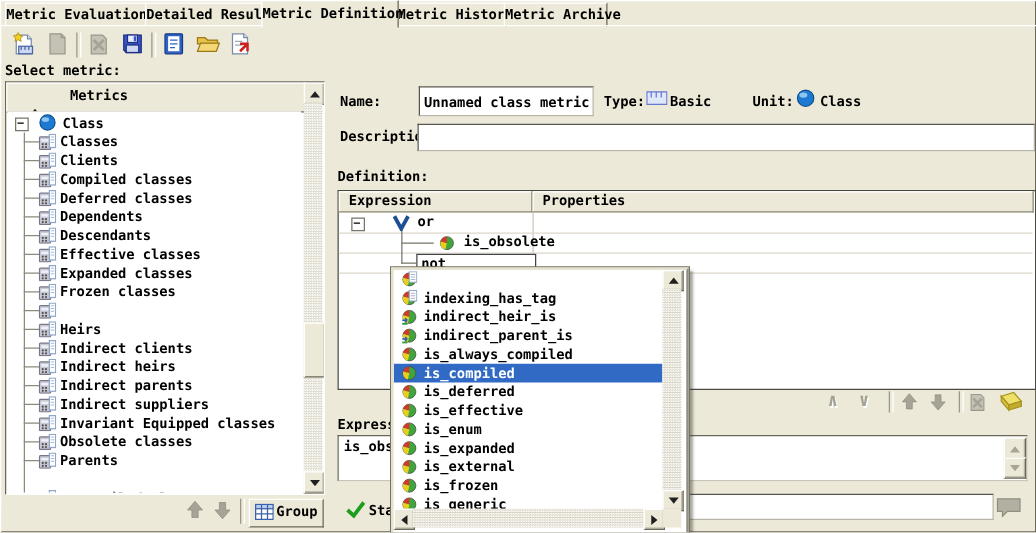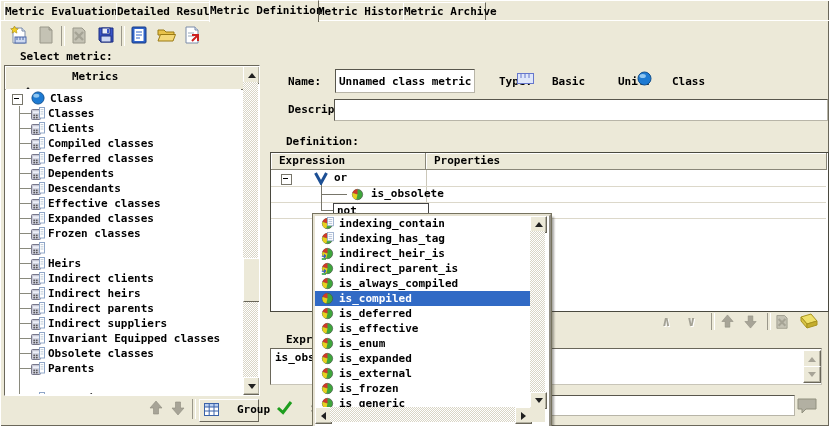--- a/index.html
+++ b/index.html
@@ -1,20 +1,20 @@
 <!DOCTYPE html>
 <html><head>
 <meta charset="utf-8">
 <style>
   html,body{margin:0;padding:0;}
   .app{position:relative;width:829px;height:426px;background:#ece9d8;
        font-family:"DejaVu Sans Mono",monospace;font-weight:bold;font-size:11px;color:#000;
        overflow:hidden;box-shadow:inset 1px 1px 0 #fff, inset -1px -1px 0 #6a675a;}
   .abs{position:absolute;}
-  .lbl{position:absolute;white-space:nowrap;margin-left:16px;}
+  .lbl{position:absolute;white-space:nowrap;}
   
   .tab{position:absolute;top:2px;height:18px;line-height:18px;text-align:center;background:#ece9d8;
        border:1px solid;border-color:#fff #6a675a #6a675a #fff;border-bottom:none;white-space:nowrap;z-index:1;}
   .tab.active{top:0;height:21px;line-height:20px;z-index:3;}
   .tabline{position:absolute;left:0;top:20px;width:829px;height:1px;background:#fff;z-index:2;}
   
   .tbtn{position:absolute;top:25px;width:22px;height:22px;display:flex;align-items:center;justify-content:center;}
   .vsep{position:absolute;width:2px;border-left:1px solid #9a978a;border-right:1px solid #fff;}
   
   .raised{background:#ece9d8;border:1px solid;border-color:#fff #6a675a #6a675a #fff;}
@@ -603,21 +603,20 @@
         <div class="dd-item" style="top: 0px;">
           <span class="dicon"><svg width="13" height="13" viewBox="0 0 13 13">
               <circle cx="6.5" cy="6.5" r="5.2" fill="#3fa63c" stroke="#4a4a4a" stroke-width="0.6"></circle>
               <path d="M6.5 6.5 L6.5 1.3 A5.2 5.2 0 0 0 1.5 5.1 Z" fill="#d03a2a"></path>
               <path d="M6.5 6.5 L1.5 5.1 A5.2 5.2 0 0 0 5.3 11.6 Z" fill="#e8cf1e"></path>
               <rect x="6.4" y="0.4" width="6" height="8.4" fill="#fff" stroke="#8fa6c8" stroke-width="0.8"></rect>
               <line x1="7.6" y1="2.6" x2="11.2" y2="2.6" stroke="#99aacc" stroke-width="0.7"></line>
               <line x1="7.6" y1="4.6" x2="11.2" y2="4.6" stroke="#99aacc" stroke-width="0.7"></line>
               <line x1="7.6" y1="6.6" x2="11.2" y2="6.6" stroke="#99aacc" stroke-width="0.7"></line>
             </svg></span>
-          <span class="dlabel">indexing_contain</span>
         </div>
         <div class="dd-item" style="top: 15px;">
           <span class="dicon"><svg width="13" height="13" viewBox="0 0 13 13">
               <circle cx="6.5" cy="6.5" r="5.2" fill="#3fa63c" stroke="#4a4a4a" stroke-width="0.6"></circle>
               <path d="M6.5 6.5 L6.5 1.3 A5.2 5.2 0 0 0 1.5 5.1 Z" fill="#d03a2a"></path>
               <path d="M6.5 6.5 L1.5 5.1 A5.2 5.2 0 0 0 5.3 11.6 Z" fill="#e8cf1e"></path>
               <rect x="6.4" y="0.4" width="6" height="8.4" fill="#fff" stroke="#8fa6c8" stroke-width="0.8"></rect>
               <line x1="7.6" y1="2.6" x2="11.2" y2="2.6" stroke="#99aacc" stroke-width="0.7"></line>
               <line x1="7.6" y1="4.6" x2="11.2" y2="4.6" stroke="#99aacc" stroke-width="0.7"></line>
               <line x1="7.6" y1="6.6" x2="11.2" y2="6.6" stroke="#99aacc" stroke-width="0.7"></line>

